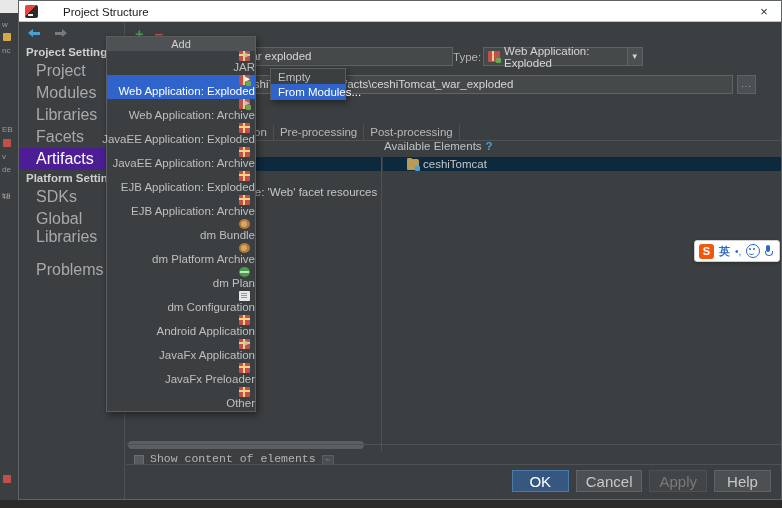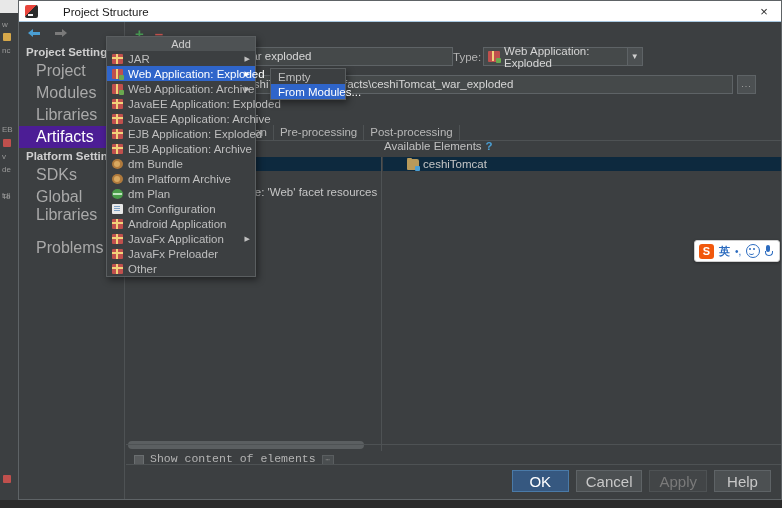--- a/index.html
+++ b/index.html
@@ -105,21 +105,21 @@
   
   .footer{position:absolute;left:0;right:0;bottom:0;height:34px;border-top:1px solid #4e5254;}
   .btns{position:absolute;right:10px;top:5px;display:flex;gap:7px;}
   .btn{min-width:57px;height:22px;background:#4c5052;border:1px solid #5e6366;box-sizing:border-box;color:#c8c8c8;font-size:15px;display:flex;align-items:center;justify-content:center;padding:0 9px;}
   .btn.primary{background:#365880;border-color:#4a7aa8;color:#ffffff;}
   .btn.disabled{color:#7a7a7a;border-color:#4e5254;background:#424547;}
 
   
   .addmenu{position:absolute;left:106px;top:36px;width:150px;background:#3c3f41;border:1px solid #5a5e60;box-sizing:border-box;z-index:40;box-shadow:2px 3px 7px rgba(0,0,0,.45);}
   .addmenu-title{height:14px;line-height:14px;text-align:center;font-size:11px;color:#cfcfcf;background:#4e5254;}
-  .mitem{height:15px;display:flex;align-items:center;font-size:11.5px;color:#bfbfbf;padding-left:5px;position:relative;white-space:nowrap;}
+  .mitem{height:24px;display:flex;align-items:flex-end;font-size:11.5px;color:#bfbfbf;padding-left:5px;position:relative;white-space:nowrap;flex-direction:column;}
   .mitem.sel{background:#2f65ca;color:#ffffff;}
   .mitem .chev{position:absolute;right:5px;font-size:7px;color:#c0c0c0;}
   .mitem.sel .chev{color:#ffffff;}
   .m-ico{width:11px;height:10px;margin-right:5px;flex:0 0 auto;position:relative;}
   .ico-gift{background:#c0504d;border-radius:1px;}
   .ico-gift:before{content:"";position:absolute;left:4px;top:0;width:2px;height:10px;background:#f2d27a;}
   .ico-gift:after{content:"";position:absolute;left:0;top:3px;width:11px;height:2px;background:#f2d27a;}
   .ico-web{background:#c0504d;border-radius:1px;}
   .ico-web:before{content:"";position:absolute;left:4px;top:0;width:2px;height:10px;background:#f2d27a;}
   .ico-web:after{content:"";position:absolute;right:-1px;bottom:-1px;width:5px;height:5px;background:#6aa84f;border-radius:1px;}
@@ -189,20 +189,21 @@
           <span class="arrow fwd">
               <i class="sh"></i>
               <i class="hd"></i>
             </span>
         </div>
 
         <div class="nav-group">Project Settings</div>
         <div class="nav-item">Project</div>
         <div class="nav-item">Modules</div>
         <div class="nav-item">Libraries</div>
+        <div class="nav-item">Facets</div>
         <div class="nav-item sel">Artifacts</div>
 
         <div class="nav-group">Platform Settings</div>
         <div class="nav-item">SDKs</div>
         <div class="nav-item">Global Libraries</div>
 
         <div class="nav-spacer"></div>
         <div class="nav-item">Problems</div>
       </div>
 

